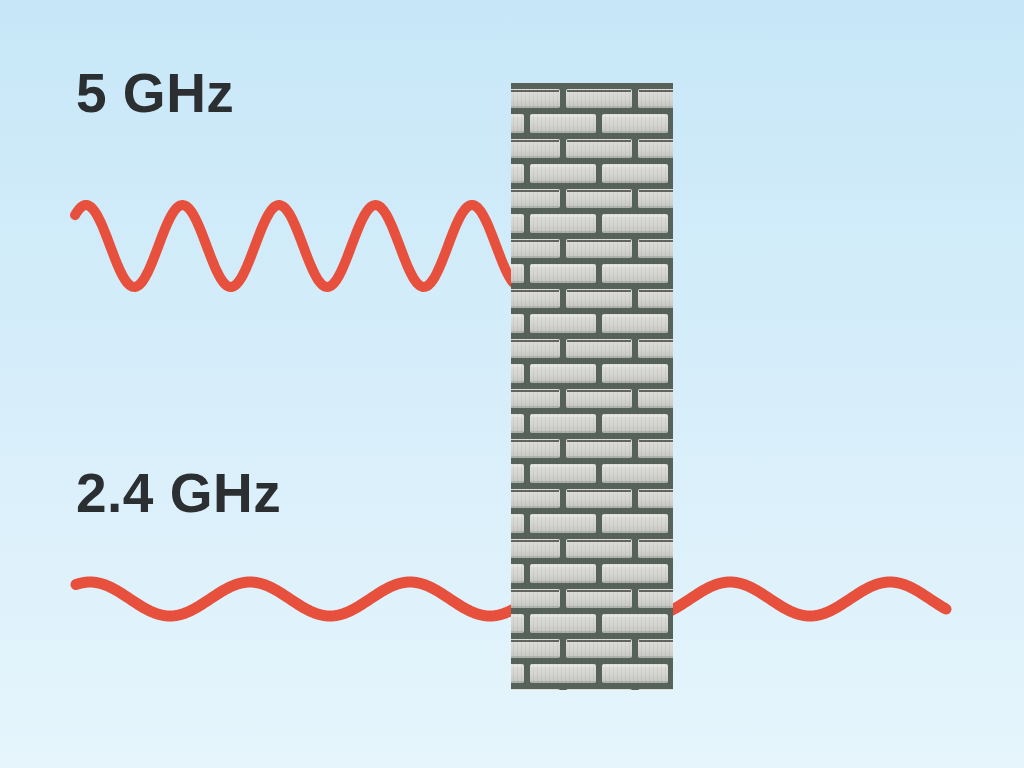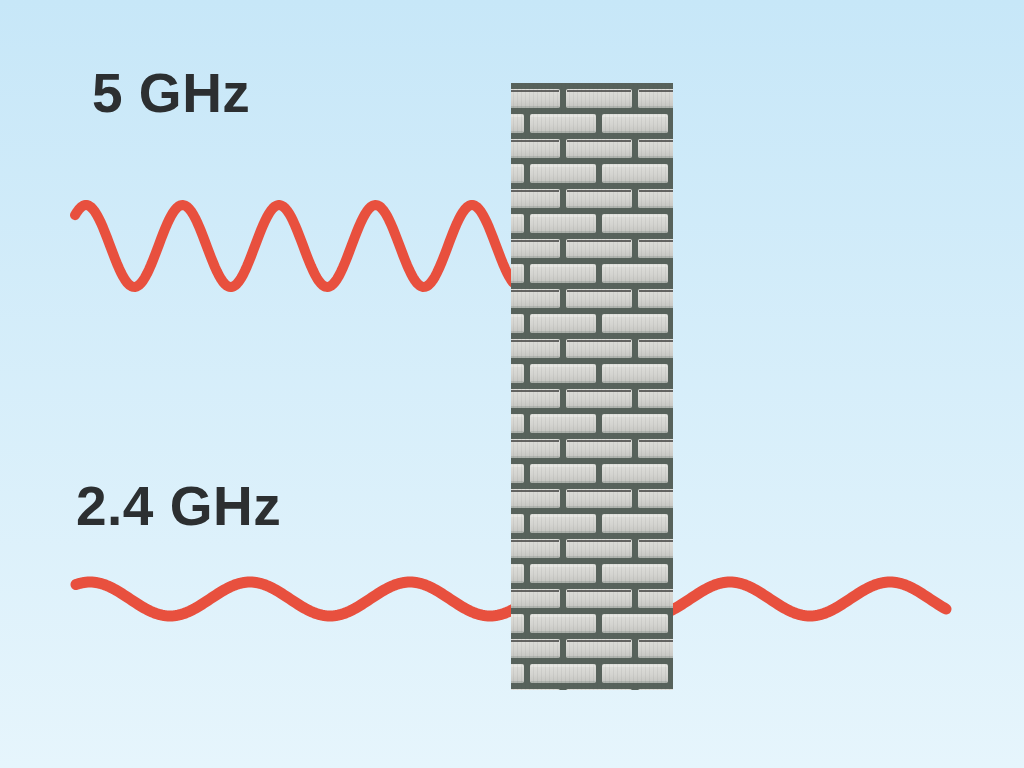--- a/index.html
+++ b/index.html
@@ -18,22 +18,22 @@
   .freq-label{
     position:absolute;
     font-size:55px;
     font-weight:700;
     letter-spacing:0.5px;
     color:var(--text-color);
     line-height:1;
     white-space:nowrap;
     user-select:none;
   }
-  .label-5ghz{left:76px;top:66px;margin-left:16px;}
-  .label-24ghz{left:76px;top:479px;}
+  .label-5ghz{left:76px;top:66px;}
+  .label-24ghz{left:76px;top:466px;}
   .wave{fill:none;stroke-linecap:round;stroke-linejoin:round;}
 </style>
 </head>
 <body>
 
 <div class="stage">
 
   <svg width="1024" height="768" viewBox="0 0 1024 768">
     <defs>
       <linearGradient id="brickGrad" x1="0" y1="0" x2="0" y2="1">

